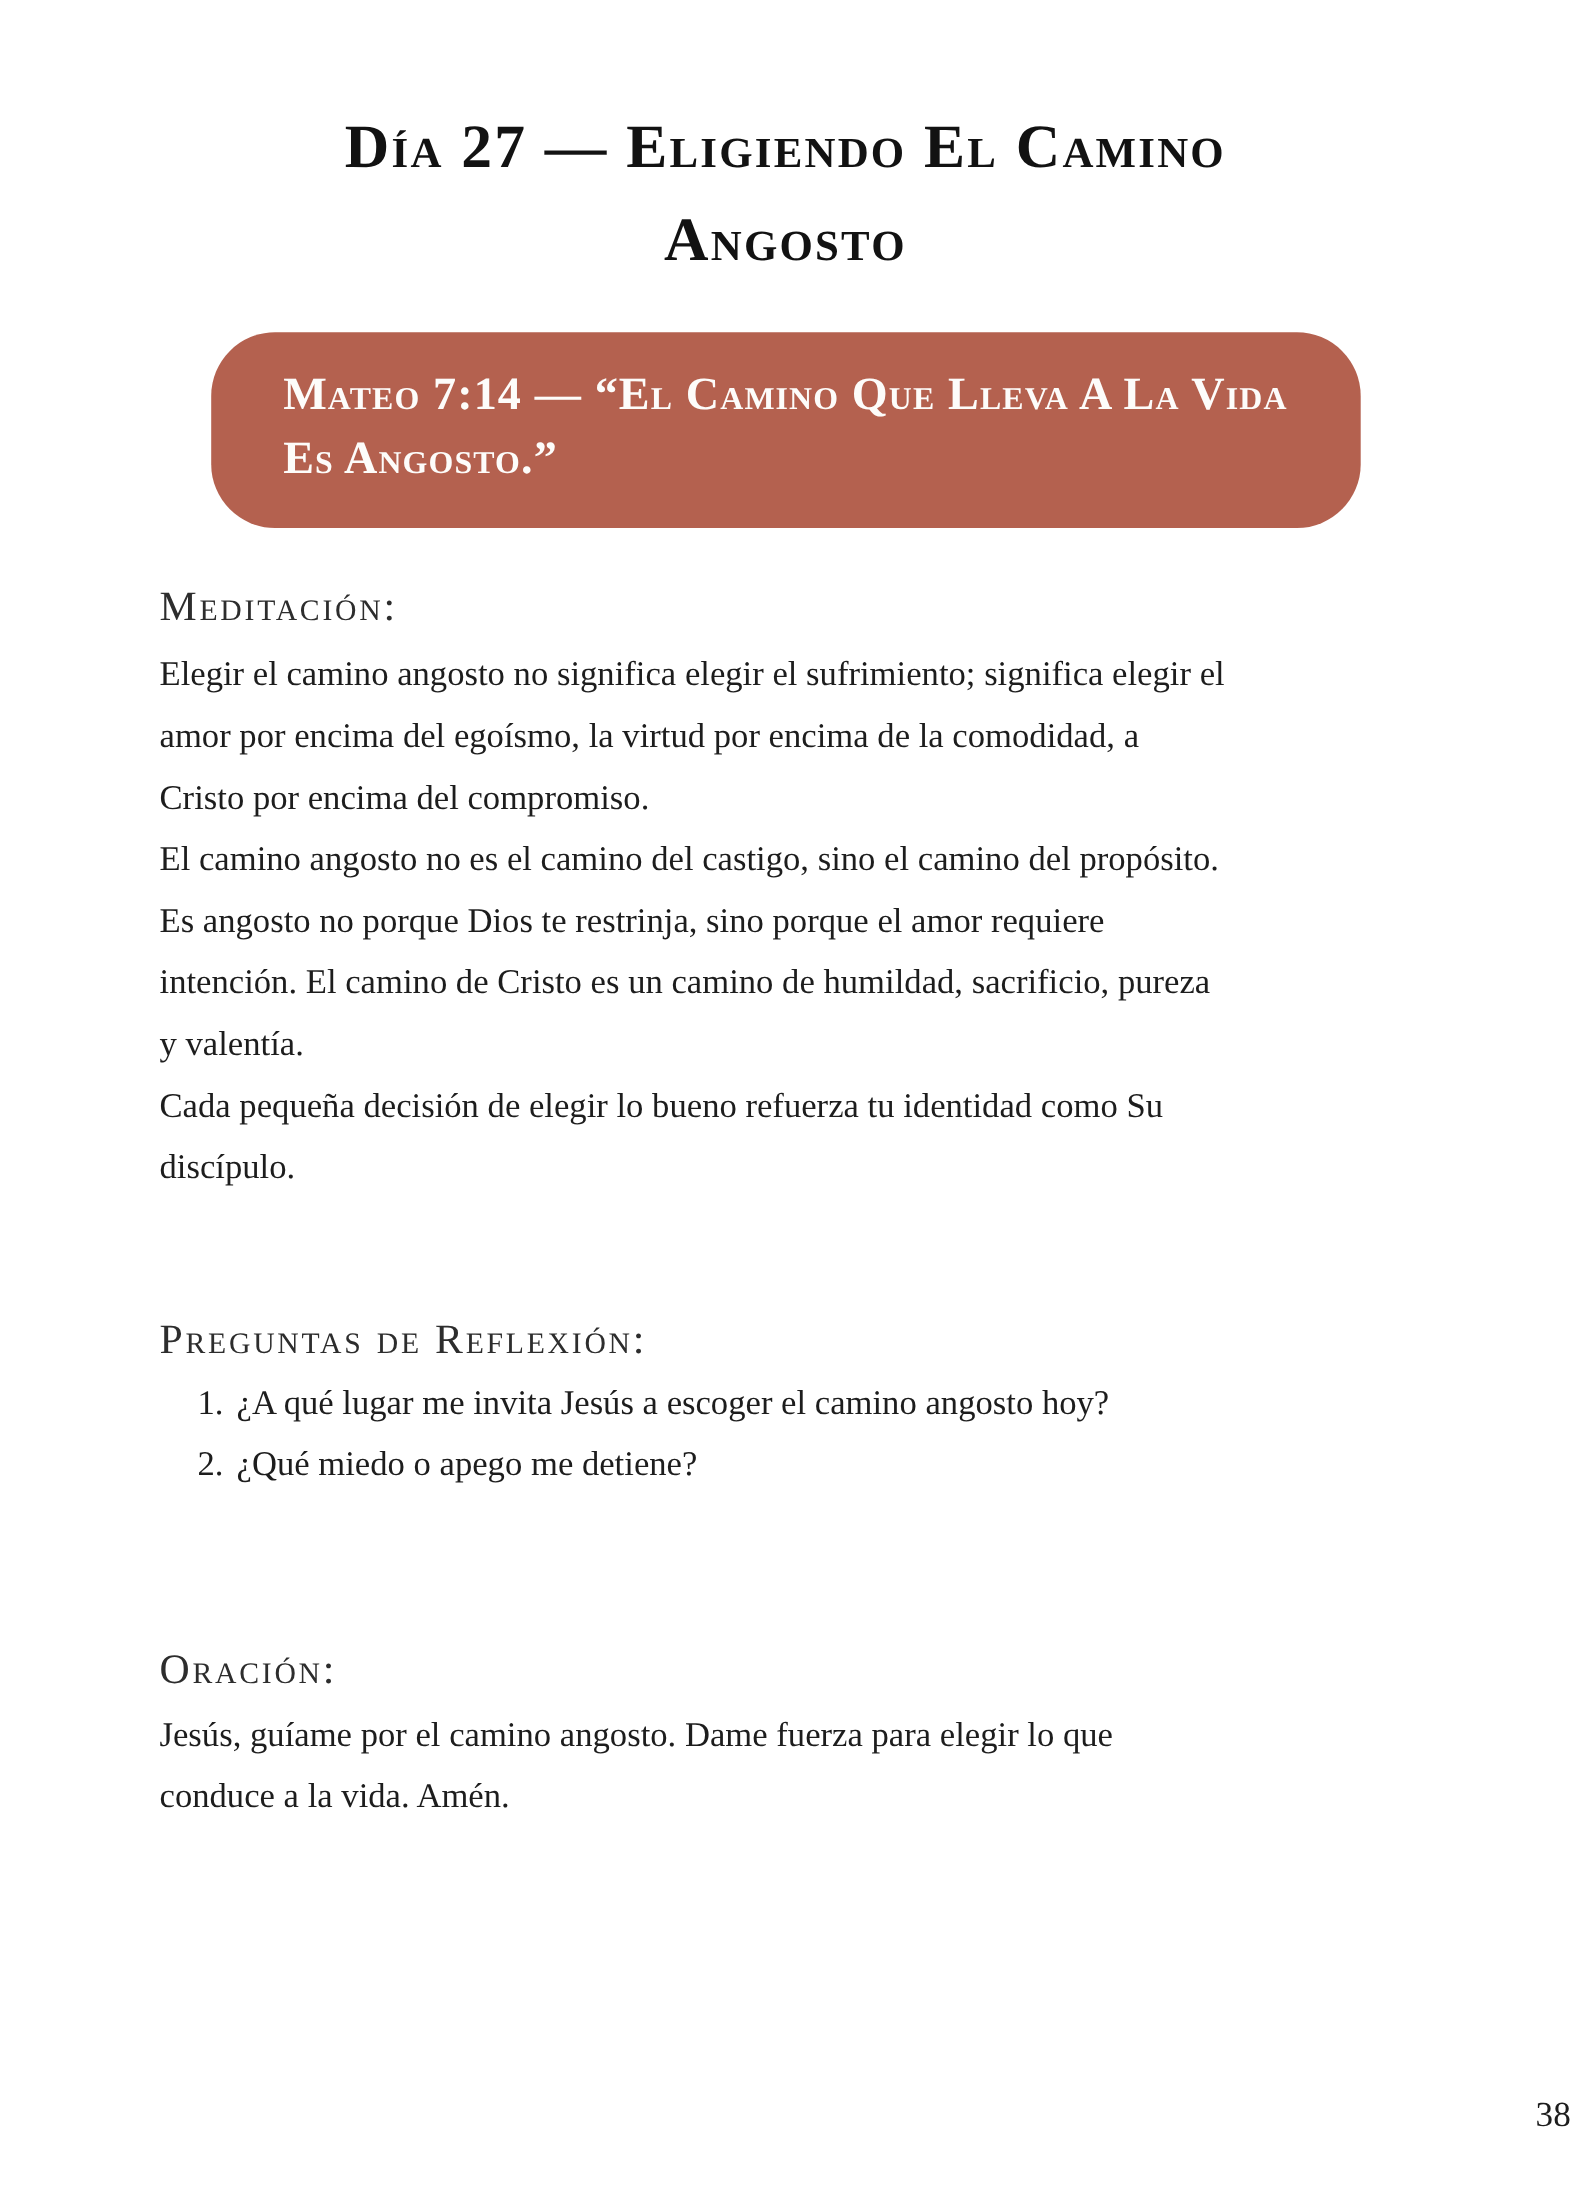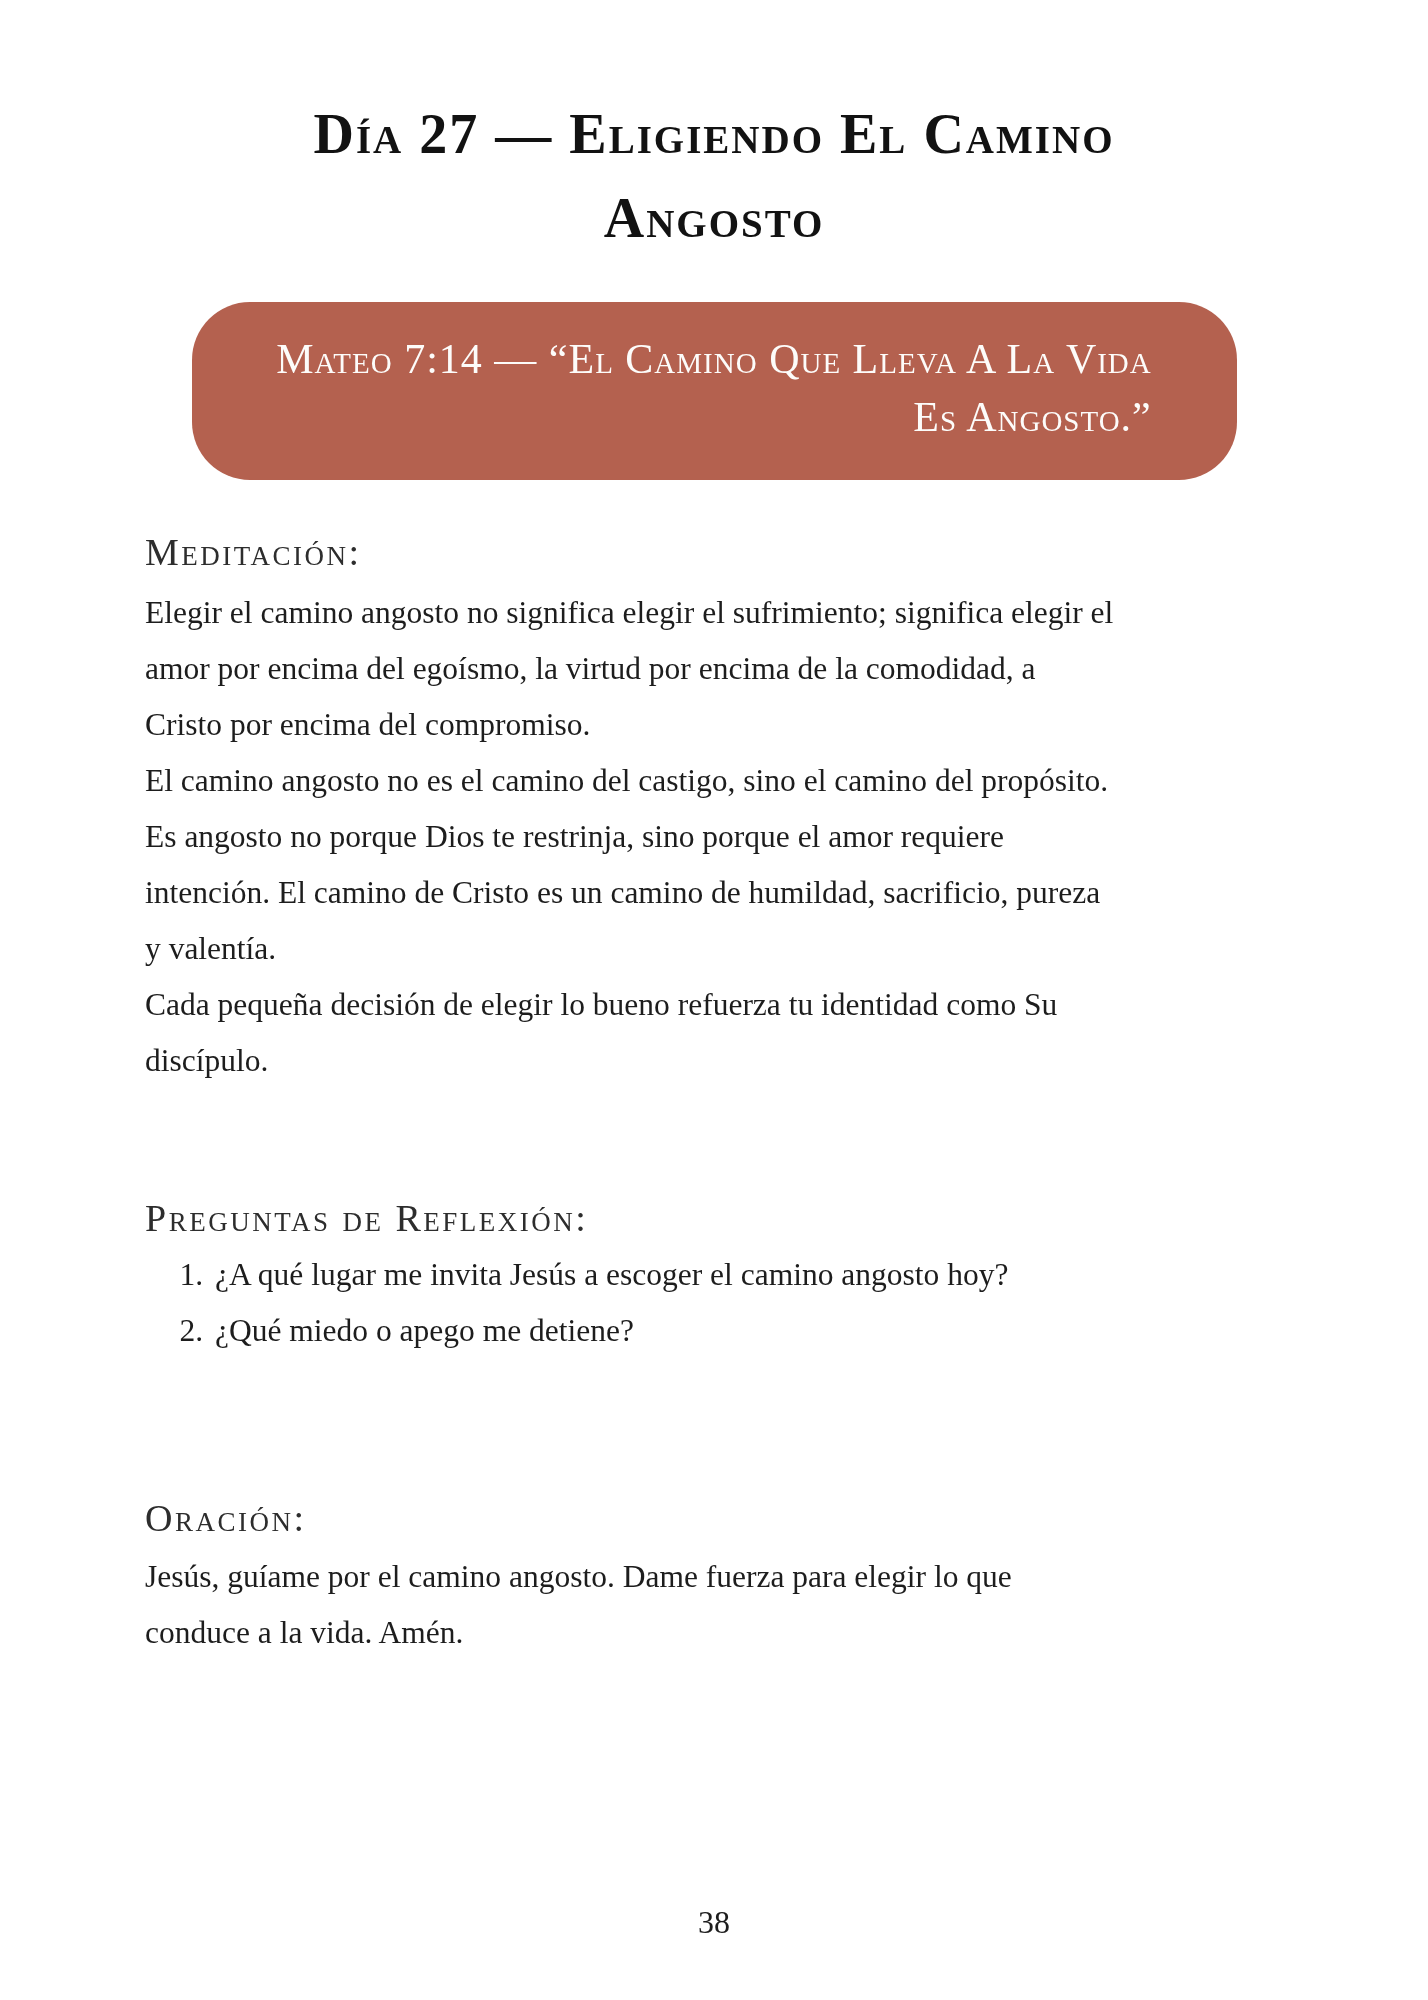--- a/index.html
+++ b/index.html
@@ -44,25 +44,25 @@
     background: var(--banner_bg);
     border-radius: 58px;
     padding: 28px 44px 34px 44px;
     display: flex;
     align-items: center;
     justify-content: center;
   }
   .verse-text {
     color: var(--banner_text);
     font-variant: small-caps;
-    font-weight: 400;
+    font-weight: 700;
     font-size: 42px;
     line-height: 58px;
     letter-spacing: 1px;
-    text-align: right;
+    text-align: left;
     white-space: pre-line;
   }
   .content {
     padding: 0 130px 0 145px;
   }
   .section-heading {
     margin: 0;
     font-variant: small-caps;
     font-weight: 400;
     font-size: 38px;
@@ -89,21 +89,21 @@
     color: var(--text_color);
     list-style: decimal outside;
   }
   .questions-list li { padding-left: 4px; }
   .prayer-section .body-text { margin-top: 8px; }
   .page-number {
     position: absolute;
     top: 1902px;
     left: 0;
     right: 0;
-    text-align: center;
+    text-align: right;
     font-size: 32px;
     line-height: 40px;
     color: var(--text_color);
   }
 </style>
 </head>
 <body>
 
 <div class="page">
 

